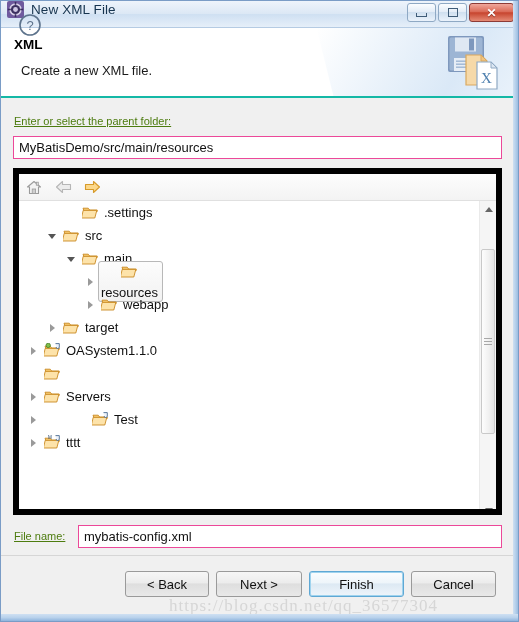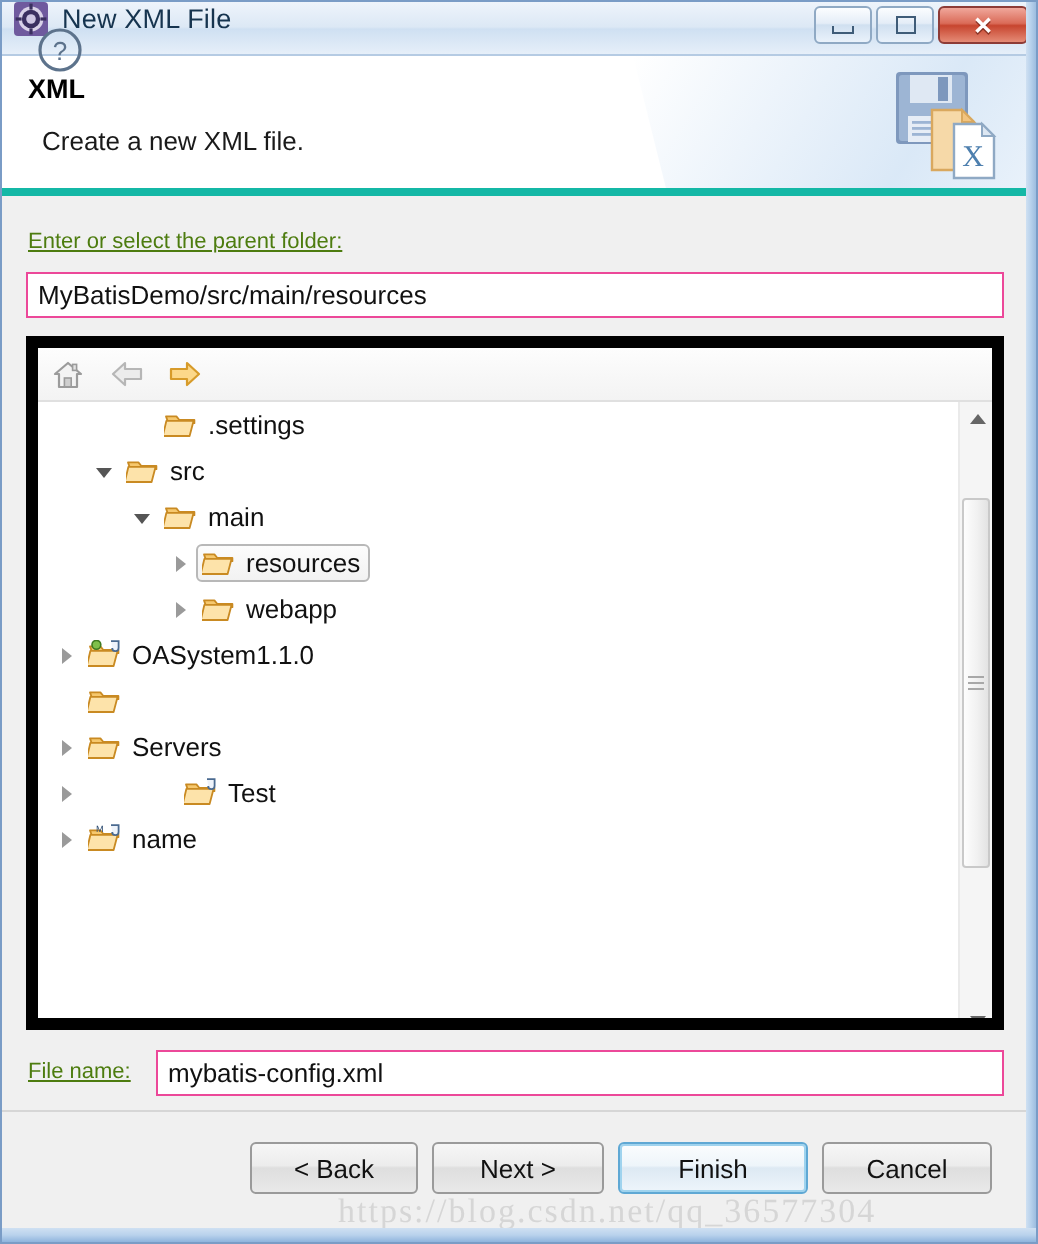--- a/index.html
+++ b/index.html
@@ -109,21 +109,21 @@
     text-shadow: 0 1px 0 rgba(90,20,10,.6);
   }
 
   
   .header {
     position: absolute;
     top: 27px; left: 0;
     width: 519px;
     height: 70px;
     background: #ffffff;
-    border-bottom: 4px solid #14b8a6;
+    border-bottom: 2px solid #14b8a6;
     box-sizing: border-box;
     overflow: hidden;
   }
   .header-sheen {
     position: absolute;
     right: -40px; top: -30px;
     width: 230px; height: 140px;
     background: linear-gradient(135deg, rgba(220,234,248,0) 0%, rgba(214,230,246,.9) 55%, rgba(236,244,252,.4) 100%);
     transform: rotate(-14deg);
   }
@@ -254,20 +254,21 @@
     display: flex;
     align-items: center;
     gap: 5px;
     padding: 1px 4px 1px 2px;
     border: 1px solid transparent;
     border-radius: 3px;
   }
   .trow.selected .tlabelwrap {
     border-color: #b8b8b8;
     background: linear-gradient(to bottom, #fcfcfc, #f2f2f2);
+    flex-direction: column;
   }
   .ficon { width: 17px; height: 15px; flex: 0 0 17px; display:block; }
 
   
   .lbl-fname { left: 13px; top: 432px; }
   .inp-fname {
     left: 77px; top: 427px;
     width: 424px; height: 23px;
   }
 
@@ -512,20 +513,32 @@
                 <div class="arrow-collapsed"></div>
               </div>
               <div class="tlabelwrap">
                 <svg class="ficon" viewBox="0 0 17 15">
                   <path d="M1 3.2 h5.2 l1.5 1.8 h7.5 v1.6 h-13 z" fill="#f6c86e" stroke="#c98a22" stroke-width=".9" stroke-linejoin="round"></path>
                   <path d="M1.2 5.4 h13.6 l-2 7.6 h-13.4 z" fill="#fde3aa" stroke="#c98a22" stroke-width=".9" stroke-linejoin="round"></path>
                 </svg>
                 <span>webapp</span>
               </div>
             </div>
+            <div class="trow" style="padding-left: 25px;">
+              <div class="twist">
+                <div class="arrow-collapsed"></div>
+              </div>
+              <div class="tlabelwrap">
+                <svg class="ficon" viewBox="0 0 17 15">
+                  <path d="M1 3.2 h5.2 l1.5 1.8 h7.5 v1.6 h-13 z" fill="#f6c86e" stroke="#c98a22" stroke-width=".9" stroke-linejoin="round"></path>
+                  <path d="M1.2 5.4 h13.6 l-2 7.6 h-13.4 z" fill="#fde3aa" stroke="#c98a22" stroke-width=".9" stroke-linejoin="round"></path>
+                </svg>
+                <span>target</span>
+              </div>
+            </div>
             <div class="trow" style="padding-left: 6px;">
               <div class="twist">
                 <div class="arrow-collapsed"></div>
               </div>
               <div class="tlabelwrap">
                 <svg class="ficon" viewBox="0 0 17 15">
                   <path d="M1 3.2 h5.2 l1.5 1.8 h7.5 v1.6 h-13 z" fill="#f6c86e" stroke="#c98a22" stroke-width=".9" stroke-linejoin="round"></path>
                   <path d="M1.2 5.4 h13.6 l-2 7.6 h-13.4 z" fill="#fde3aa" stroke="#c98a22" stroke-width=".9" stroke-linejoin="round"></path>
                   <circle cx="4.2" cy="2.4" r="2.2" fill="#7fc04a" stroke="#3f7a1f" stroke-width=".8"></circle>
                   <path d="M11.5 0.6 h3.8 v3.4 a1.6 1.6 0 0 1 -3.2 0" fill="#eef3fa" stroke="#4a6a90" stroke-width=".9"></path>
@@ -571,21 +584,21 @@
               <div class="twist">
                 <div class="arrow-collapsed"></div>
               </div>
               <div class="tlabelwrap">
                 <svg class="ficon" viewBox="0 0 17 15">
                   <path d="M1 3.2 h5.2 l1.5 1.8 h7.5 v1.6 h-13 z" fill="#f6c86e" stroke="#c98a22" stroke-width=".9" stroke-linejoin="round"></path>
                   <path d="M1.2 5.4 h13.6 l-2 7.6 h-13.4 z" fill="#fde3aa" stroke="#c98a22" stroke-width=".9" stroke-linejoin="round"></path>
                   <text x="4" y="4" font-family="Liberation Sans, sans-serif" font-size="4.6" fill="#2a4a70">M</text>
                   <path d="M11.5 0.6 h3.8 v3.4 a1.6 1.6 0 0 1 -3.2 0" fill="#eef3fa" stroke="#4a6a90" stroke-width=".9"></path>
                 </svg>
-                <span>name</span>
+                <span>tttt</span>
               </div>
             </div>
           </div>
 
         <div class="vscroll">
           <div class="sb-arrow sb-up">
             <div class="sb-tri-up"></div>
           </div>
           <div class="sb-thumb">
             <div class="sb-grip">

